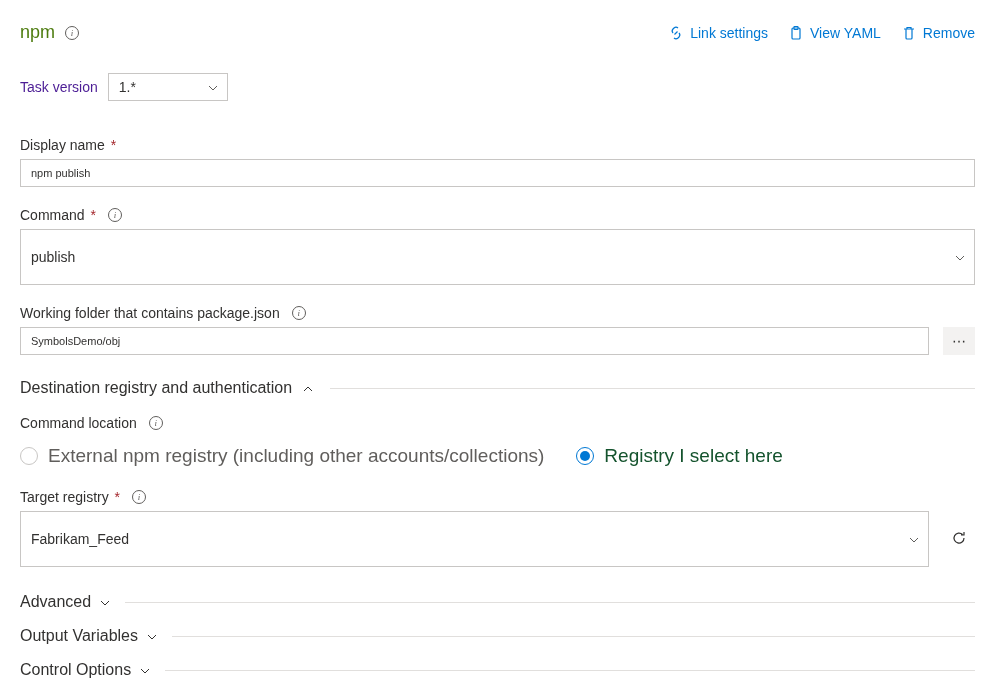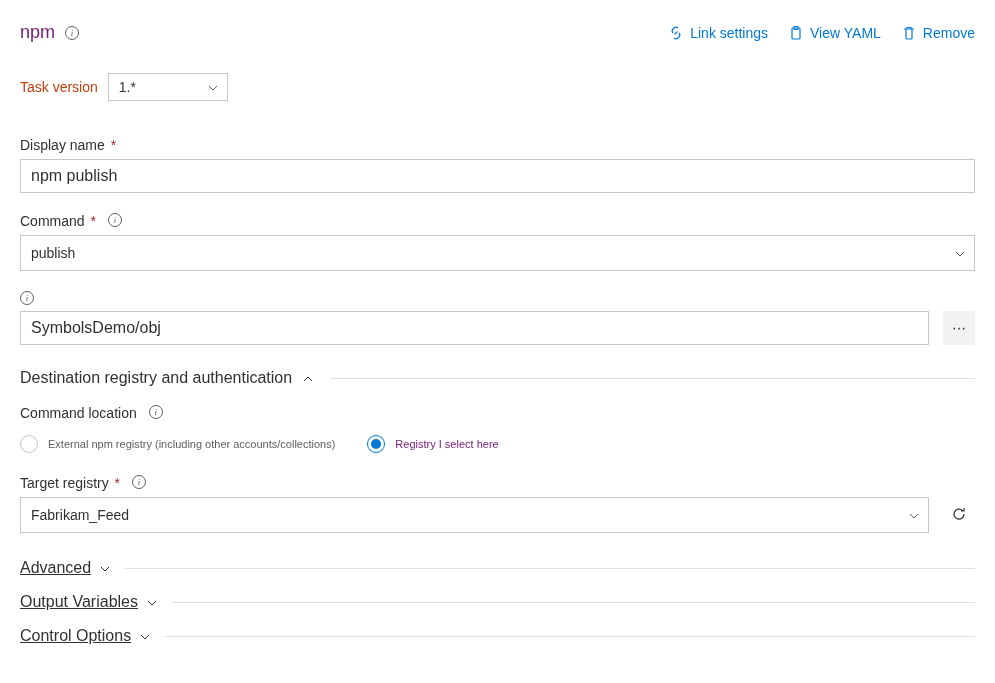--- a/index.html
+++ b/index.html
@@ -18,21 +18,21 @@
     justify-content: space-between;
     margin-bottom: 30px;
   }
   .header-left {
     display: flex;
     align-items: center;
     gap: 10px;
   }
   .task-title {
     font-size: 18px;
-    color: #701a75;
+    color: #4d7c0f;
     font-weight: 400;
   }
   .header-links {
     display: flex;
     gap: 20px;
     align-items: center;
   }
   .header-link {
     display: flex;
     align-items: center;
@@ -56,60 +56,60 @@
     cursor: pointer;
   }
   .task-version-row {
     display: flex;
     align-items: center;
     gap: 10px;
     margin-bottom: 36px;
   }
   .task-version-label {
     font-size: 14px;
-    color: #c2410c;
+    color: #4c1d95;
   }
   .version-select {
     border: 1px solid #c8c6c4;
     padding: 5px 10px;
     width: 120px;
     display: flex;
     justify-content: space-between;
     align-items: center;
     cursor: pointer;
     background: #fff;
   }
   .chevron {
     display: inline-block;
     width: 10px;
     height: 10px;
   }
   .chevron svg { display: block; }
   .field-group { margin-bottom: 20px; }
   .field-label {
     display: flex;
-    align-items: flex-start;
+    align-items: center;
     gap: 12px;
     margin-bottom: 6px;
     font-size: 14px;
     color: #323130;
   }
   .required { color: #a4262c; margin-left: 2px; }
   .text-input {
     width: 100%;
     padding: 7px 10px;
     border: 1px solid #c8c6c4;
-    font-size: 16px;
+    font-size: 11px;
     font-family: inherit;
     color: #323130;
     background: #fff;
   }
   .select-input {
     width: 100%;
-    padding: 9px 10px;
+    padding: 19px 10px;
     border: 1px solid #c8c6c4;
     font-size: 14px;
     display: flex;
     justify-content: space-between;
     align-items: center;
     cursor: pointer;
     background: #fff;
   }
   .input-with-button {
     display: flex;
@@ -174,23 +174,23 @@
     align-items: center;
     justify-content: center;
   }
   .radio-circle.selected { border-color: #0078d4; }
   .radio-dot {
     width: 10px;
     height: 10px;
     background: #0078d4;
     border-radius: 50%;
   }
-  .radio-label { color: #605e5c; font-size: 11px; }
-  .radio-label.selected { color: #701a75; }
-  .collapse-sections { margin-top: 26px; text-decoration: underline; }
+  .radio-label { color: #605e5c; font-size: 19px; }
+  .radio-label.selected { color: #14532d; }
+  .collapse-sections { margin-top: 26px; }
   .collapse-row {
     display: flex;
     align-items: center;
     gap: 8px;
     font-size: 16px;
     color: #323130;
     margin-bottom: 16px;
     cursor: pointer;
   }
   .collapse-row .line {
@@ -267,20 +267,21 @@
     <span class="chevron">
       <svg width="12" height="12" viewBox="0 0 12 12" fill="none" stroke="#605e5c" stroke-width="1">
           <path d="M2 4 l4 4 l4 -4"></path>
         </svg>
     </span>
   </div>
 </div>
 
 <div class="field-group">
   <div class="field-label">
+    <span>Working folder that contains package.json</span>
     <span class="info-icon">i</span>
   </div>
   <div class="input-with-button">
     <input class="text-input" type="text" value="SymbolsDemo/obj" style="">
     <button class="browse-btn">
       <span>⋯</span>
     </button>
   </div>
 </div>
 

